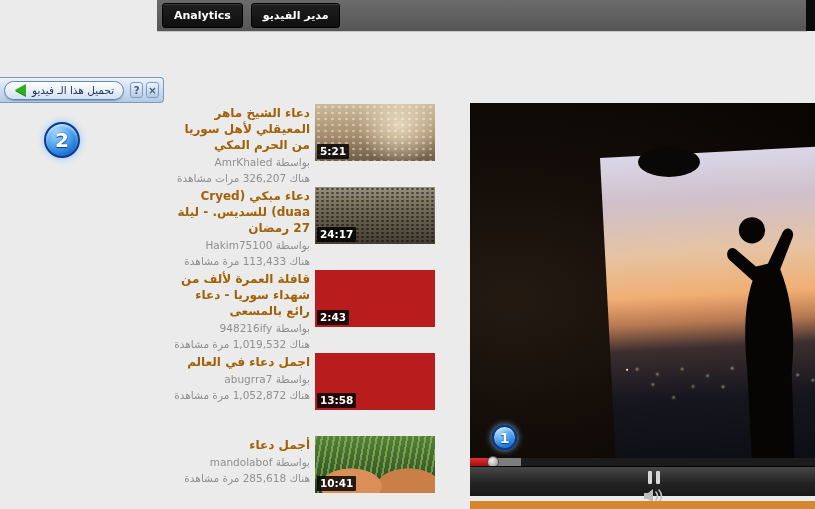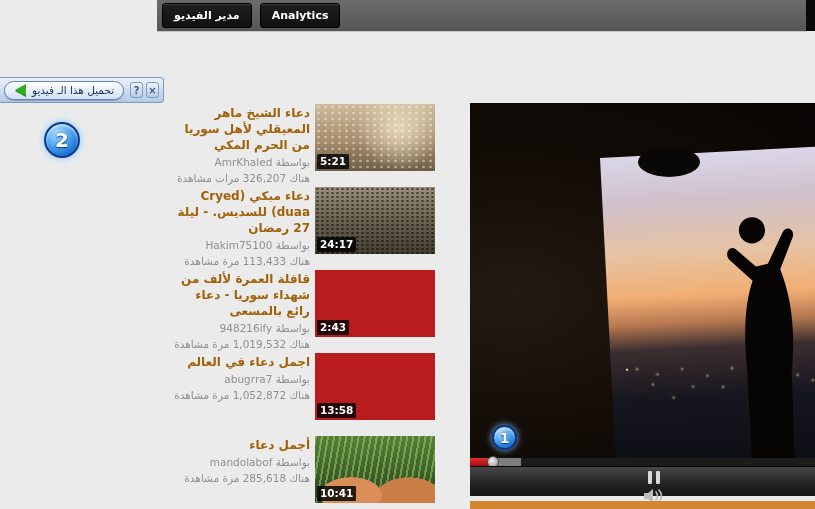--- a/index.html
+++ b/index.html
@@ -37,21 +37,21 @@
     text-shadow:0 0 2px #0f54ae, 0 1px 1px #0b3c86; display:flex; align-items:center; justify-content:center; }
   .badge-2 { left:44px; top:122px; width:36px; height:36px; font-size:20px; }
   .badge-1 { left:492px; top:425px; width:25px; height:25px; font-size:14px; z-index:5; }
 
   
   .related { position:absolute; left:168px; top:104px; width:267px; }
   .vrow { display:flex; height:83px; }
   .vtext { width:142px; text-align:right; direction:rtl; padding-top:1px; }
   .vtitle { font-size:12px; font-weight:bold; color:#a16207; line-height:16px; cursor:pointer; }
   .vmeta { font-size:10.5px; color:#8f8f8f; line-height:14px; margin-top:2px; direction:rtl; }
-  .thumb { position:relative; width:120px; height:67px; margin-left:5px; background:#000; cursor:pointer; flex:none; }
+  .thumb { position:relative; width:120px; height:57px; margin-left:5px; background:#000; cursor:pointer; flex:none; }
   .dur { position:absolute; left:2px; bottom:2px; background:rgba(0,0,0,.82); color:#fff;
     font-size:10.5px; font-weight:bold; padding:0 3px; border-radius:1px; line-height:15px; }
   .thumb--crowd-mosque { background:
     radial-gradient(rgba(255,255,255,.4) 1px, transparent 2px) 0 0/7px 6px,
     radial-gradient(circle at 70% 35%, #e5d6b8 0%, transparent 45%),
     linear-gradient(#cdbb9c,#a58d6c 55%,#6e5c46); }
   .thumb--mass-crowd { background:
     radial-gradient(rgba(0,0,0,.5) 1px, transparent 1.6px) 0 0/5px 4px,
     linear-gradient(#98907c,#6e6654 45%,#453e31); }
   .thumb--black { background:#b91c1c; }
@@ -90,24 +90,24 @@
   .time { margin-left:18px; font-size:12px; color:#e8e8e8; white-space:nowrap; }
   .time .dim { color:#818181; }
 
   .orange-bar { position:absolute; left:470px; top:501px; width:345px; height:8px; background:#d6862e; }
 </style>
 </head>
 <body>
 
 <div class="topbar">
   <div class="tab">
+    <span>Analytics</span>
+  </div>
+  <div class="tab">
     <span>مدير الفيديو</span>
-  </div>
-  <div class="tab">
-    <span>Analytics</span>
   </div>
 </div>
 <div class="scroll-strip"></div>
 
 <div class="dl-bar">
   <div class="dl-btn">
     <span class="play-tri"></span>
     <span class="dl-label">تحميل هذا الـ فيديو</span>
   </div>
   <span class="dl-spacer"></span>

